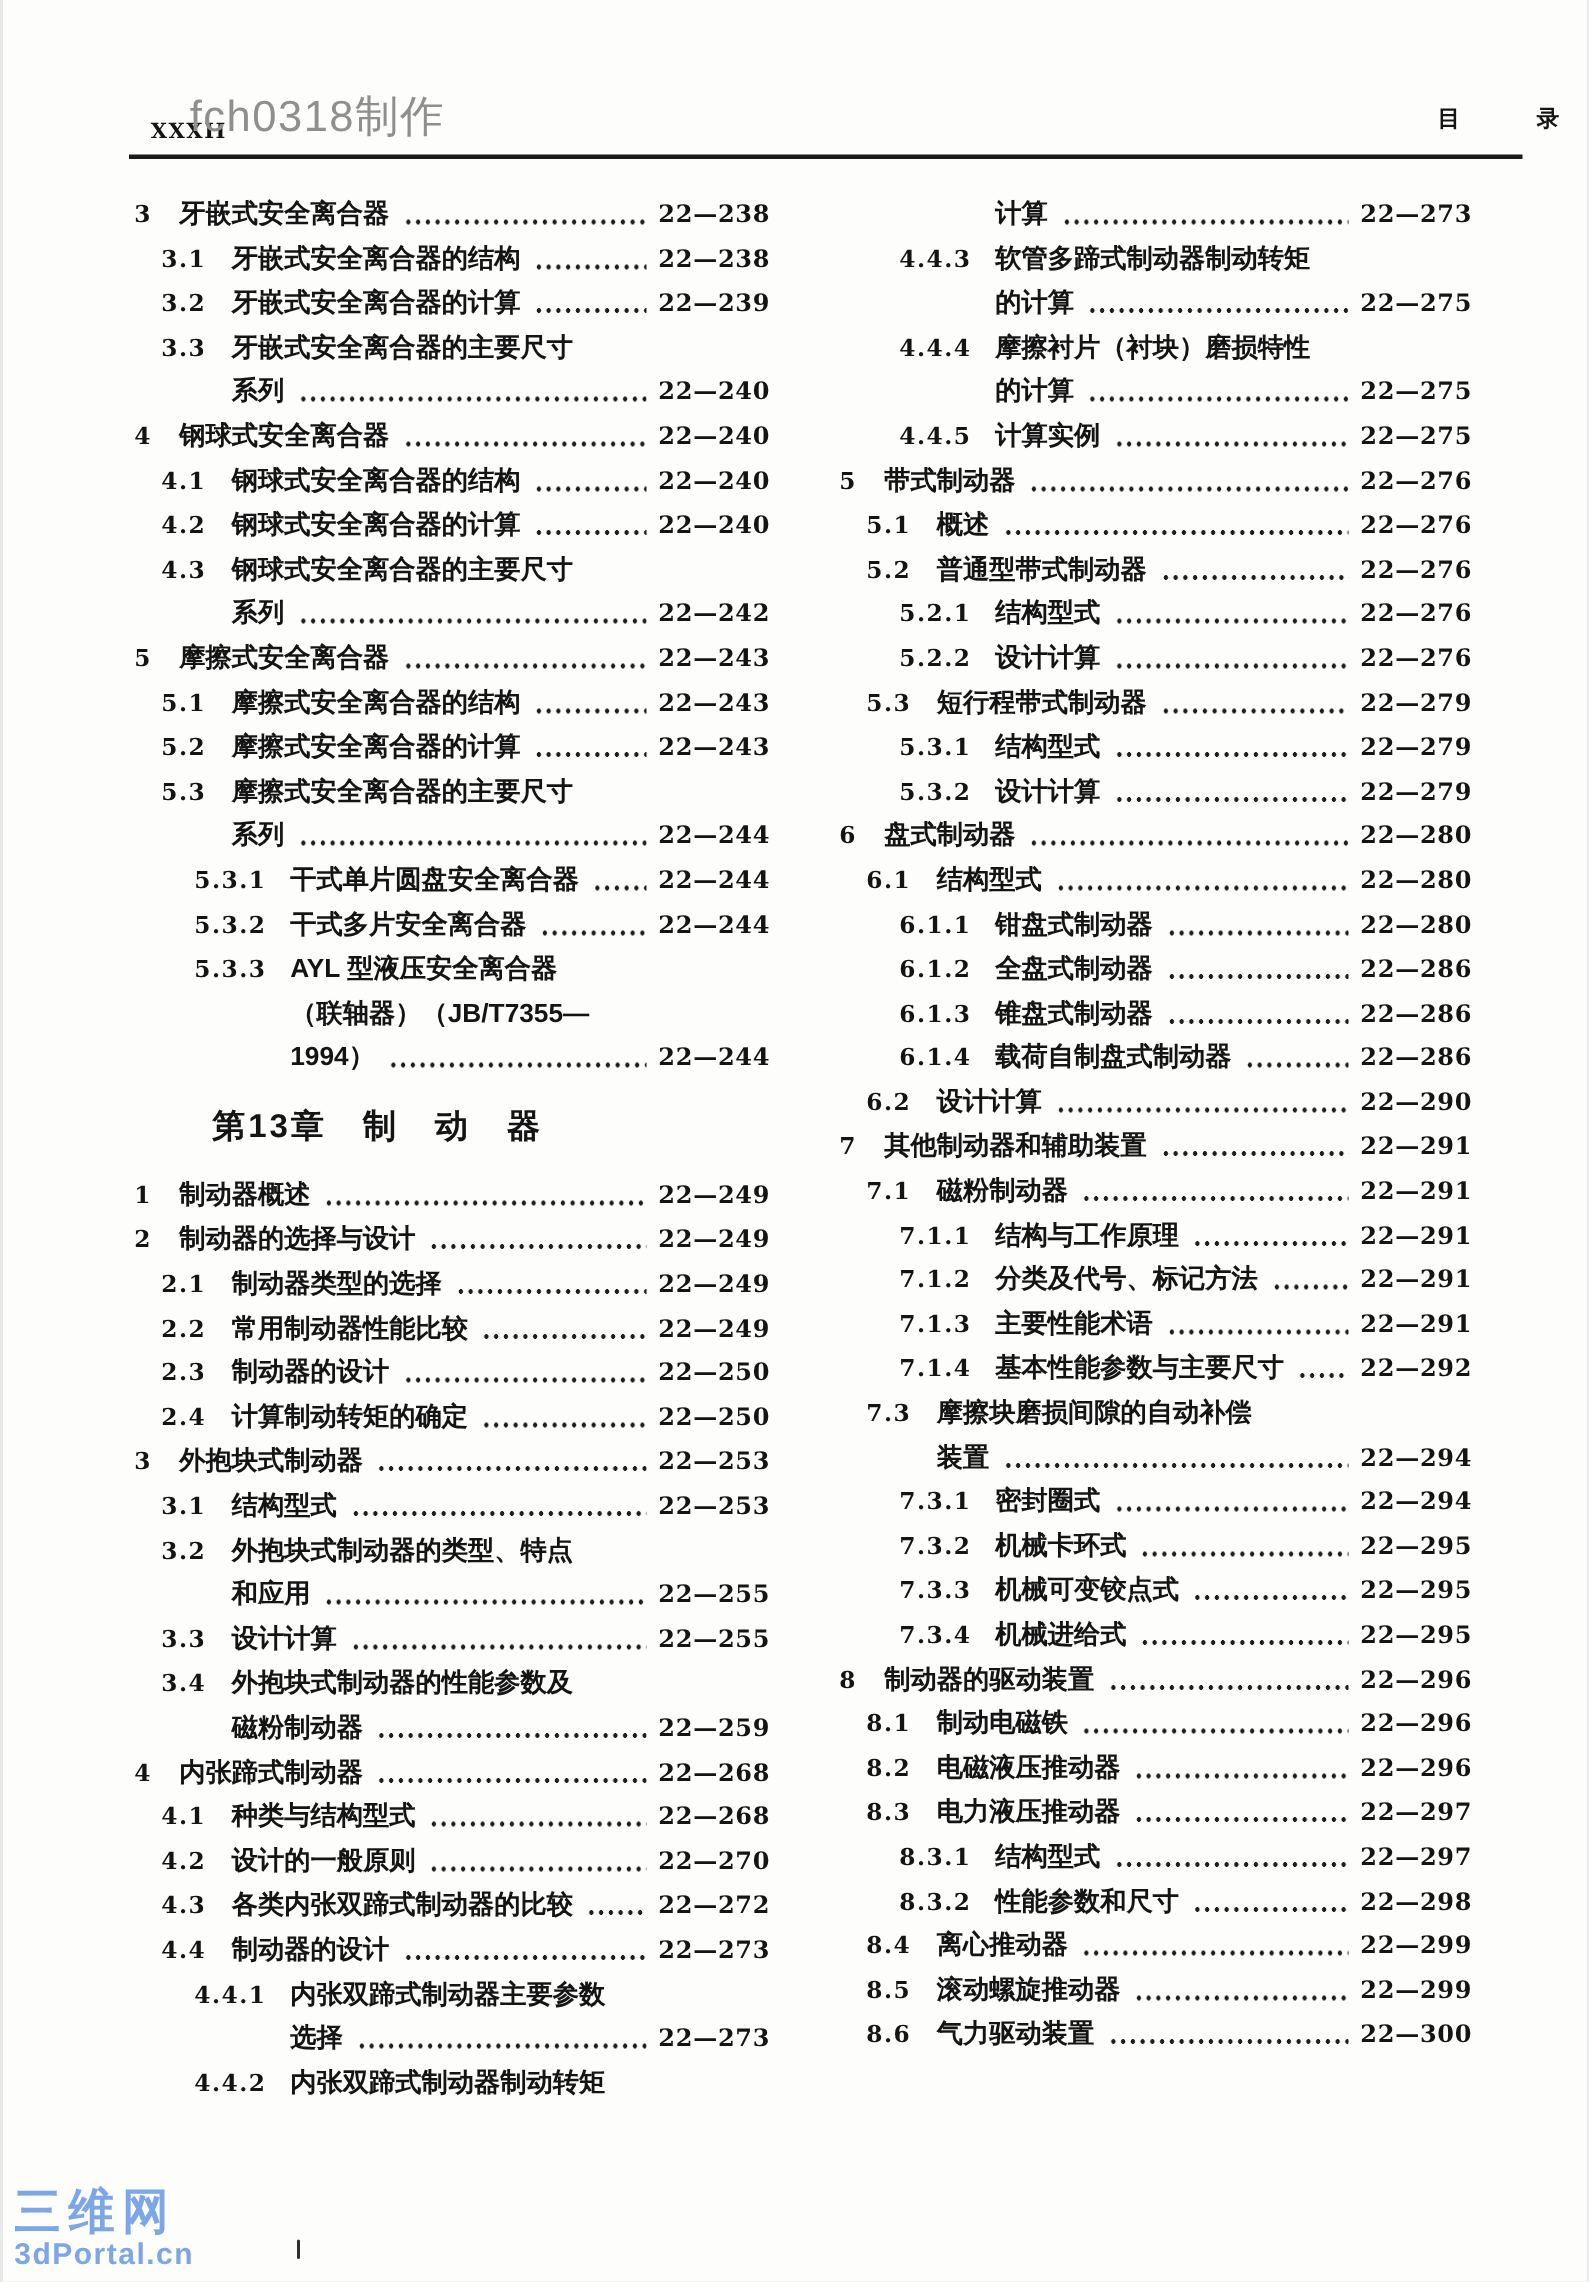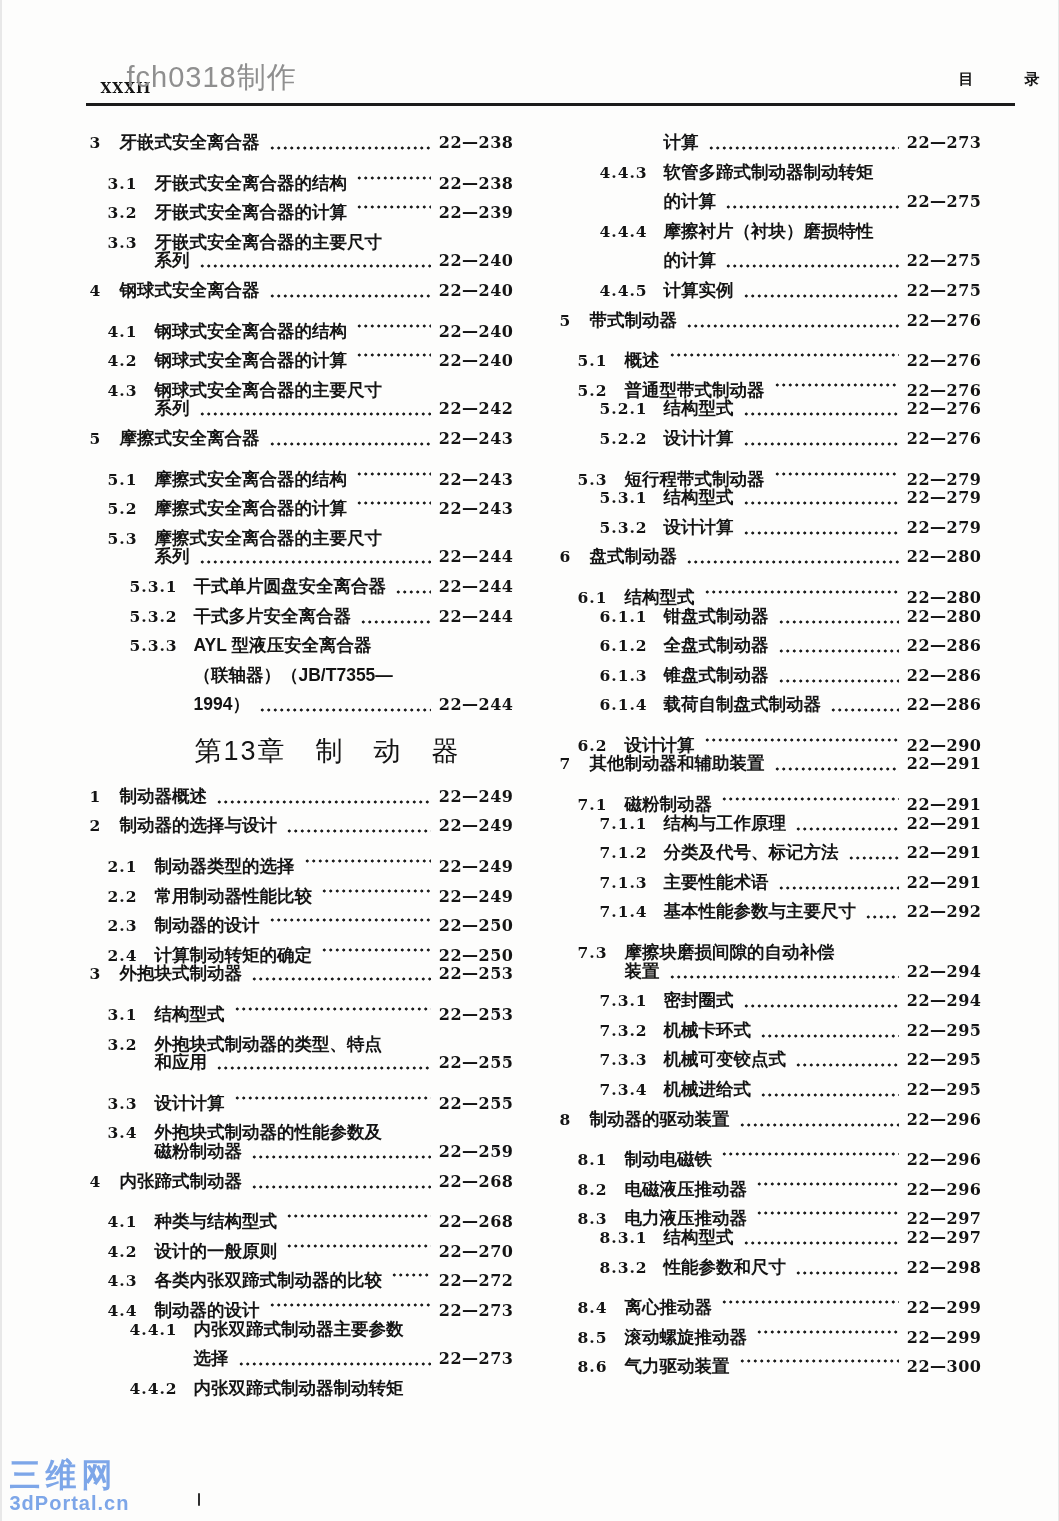--- a/index.html
+++ b/index.html
@@ -41,21 +41,21 @@
     display:flex;align-items:baseline;
     height:29.6px;line-height:29.6px;
     white-space:nowrap;
   }
   .num{
     flex:0 0 auto;display:inline-block;
     font-family:"DejaVu Serif",serif;
     font-size:15.5px;font-weight:700;letter-spacing:1px;
   }
   .l1 .num{margin-left:0;width:30px;}
-  .l2 .num{margin-left:18px;width:47px;margin-top:11px;}
+  .l2 .num{margin-left:18px;width:47px;}
   .l3 .num{margin-left:40px;width:64px;}
   .spacer{flex:0 0 auto;display:inline-block;}
   .c2 .spacer{width:65px;}
   .c3 .spacer{width:104px;}
   .title{
     flex:0 0 auto;
     font-size:17.5px;font-weight:700;
   }
   .leader{
     flex:1 1 auto;align-self:stretch;
@@ -66,22 +66,22 @@
     background-position:0 17px;
     min-width:12px;
   }
   .page-num{
     flex:0 0 auto;
     font-family:"DejaVu Serif",serif;
     font-size:16px;font-weight:600;letter-spacing:0.5px;
   }
   .chapter{
     height:62px;line-height:62px;
-    text-align:center;padding-left:52px;
-    font-size:27px;font-weight:400;letter-spacing:2px;
+    padding-left:52px;
+    font-size:22px;font-weight:700;letter-spacing:2px;
   }
   
   .logo{position:absolute;left:8px;top:1459px;color:#7da6e8;line-height:1;}
   .logo-cn{
     font-size:31px;font-weight:900;letter-spacing:5px;
     transform:scaleY(1.05);
   }
   .logo-en{
     font-size:20px;font-weight:800;letter-spacing:1px;margin-top:3px;
   }

